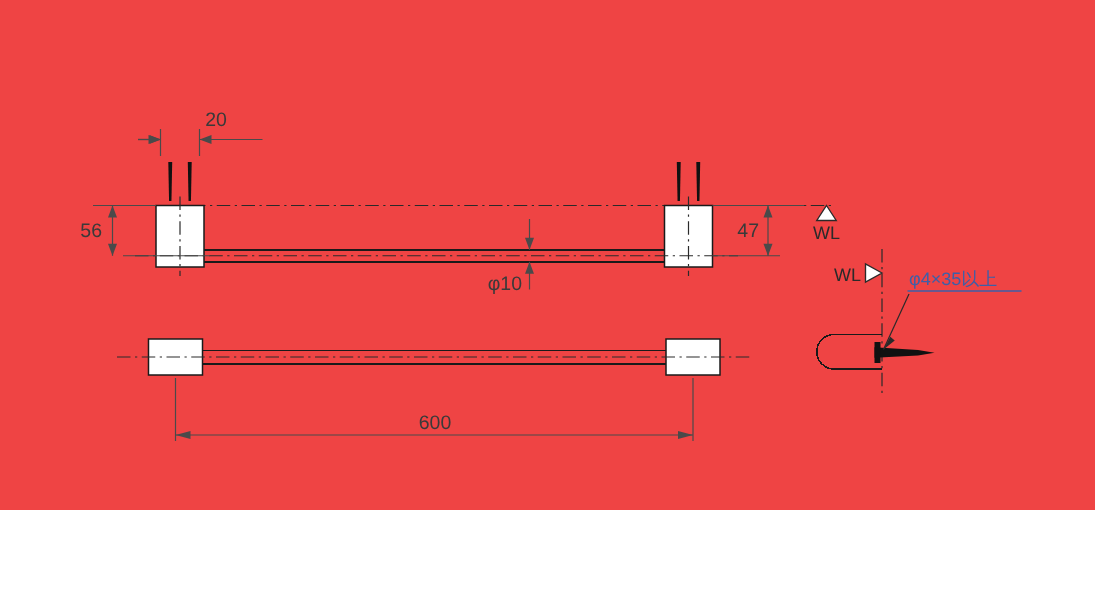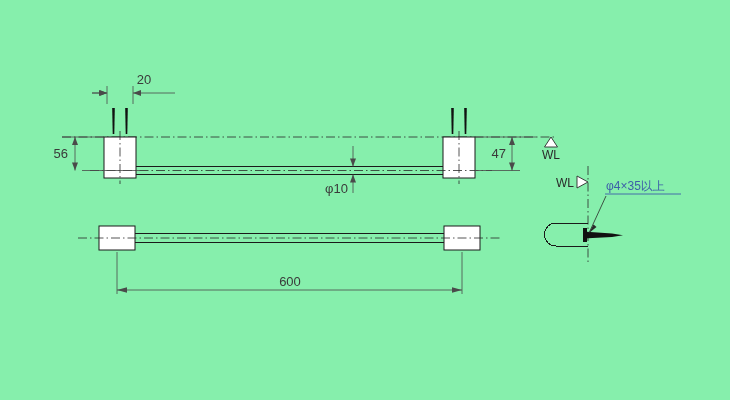--- a/index.html
+++ b/index.html
@@ -9,22 +9,22 @@
   }
   body {
     width: 730px;
     height: 400px;
     font-family: "Liberation Sans", sans-serif;
     overflow: hidden;
   }
   #drawing-root {
     position: relative;
     width: 730px;
-    height: 400px;
-    background: #86efac;
+    height: 340px;
+    background: #ef4444;
   }
   svg.cad {
     display: block;
     width: 730px;
     height: 400px;
   }
   .ln      { stroke: #1a1a1a; stroke-width: 1; fill: none; shape-rendering: crispEdges; }
   .ln-dim  { stroke: #4a4a4a; stroke-width: 0.8; fill: none; }
   .ln-ext  { stroke: #4a4a4a; stroke-width: 0.8; fill: none; }
   .ln-ctr  { stroke: #2a2a2a; stroke-width: 0.8; fill: none;

